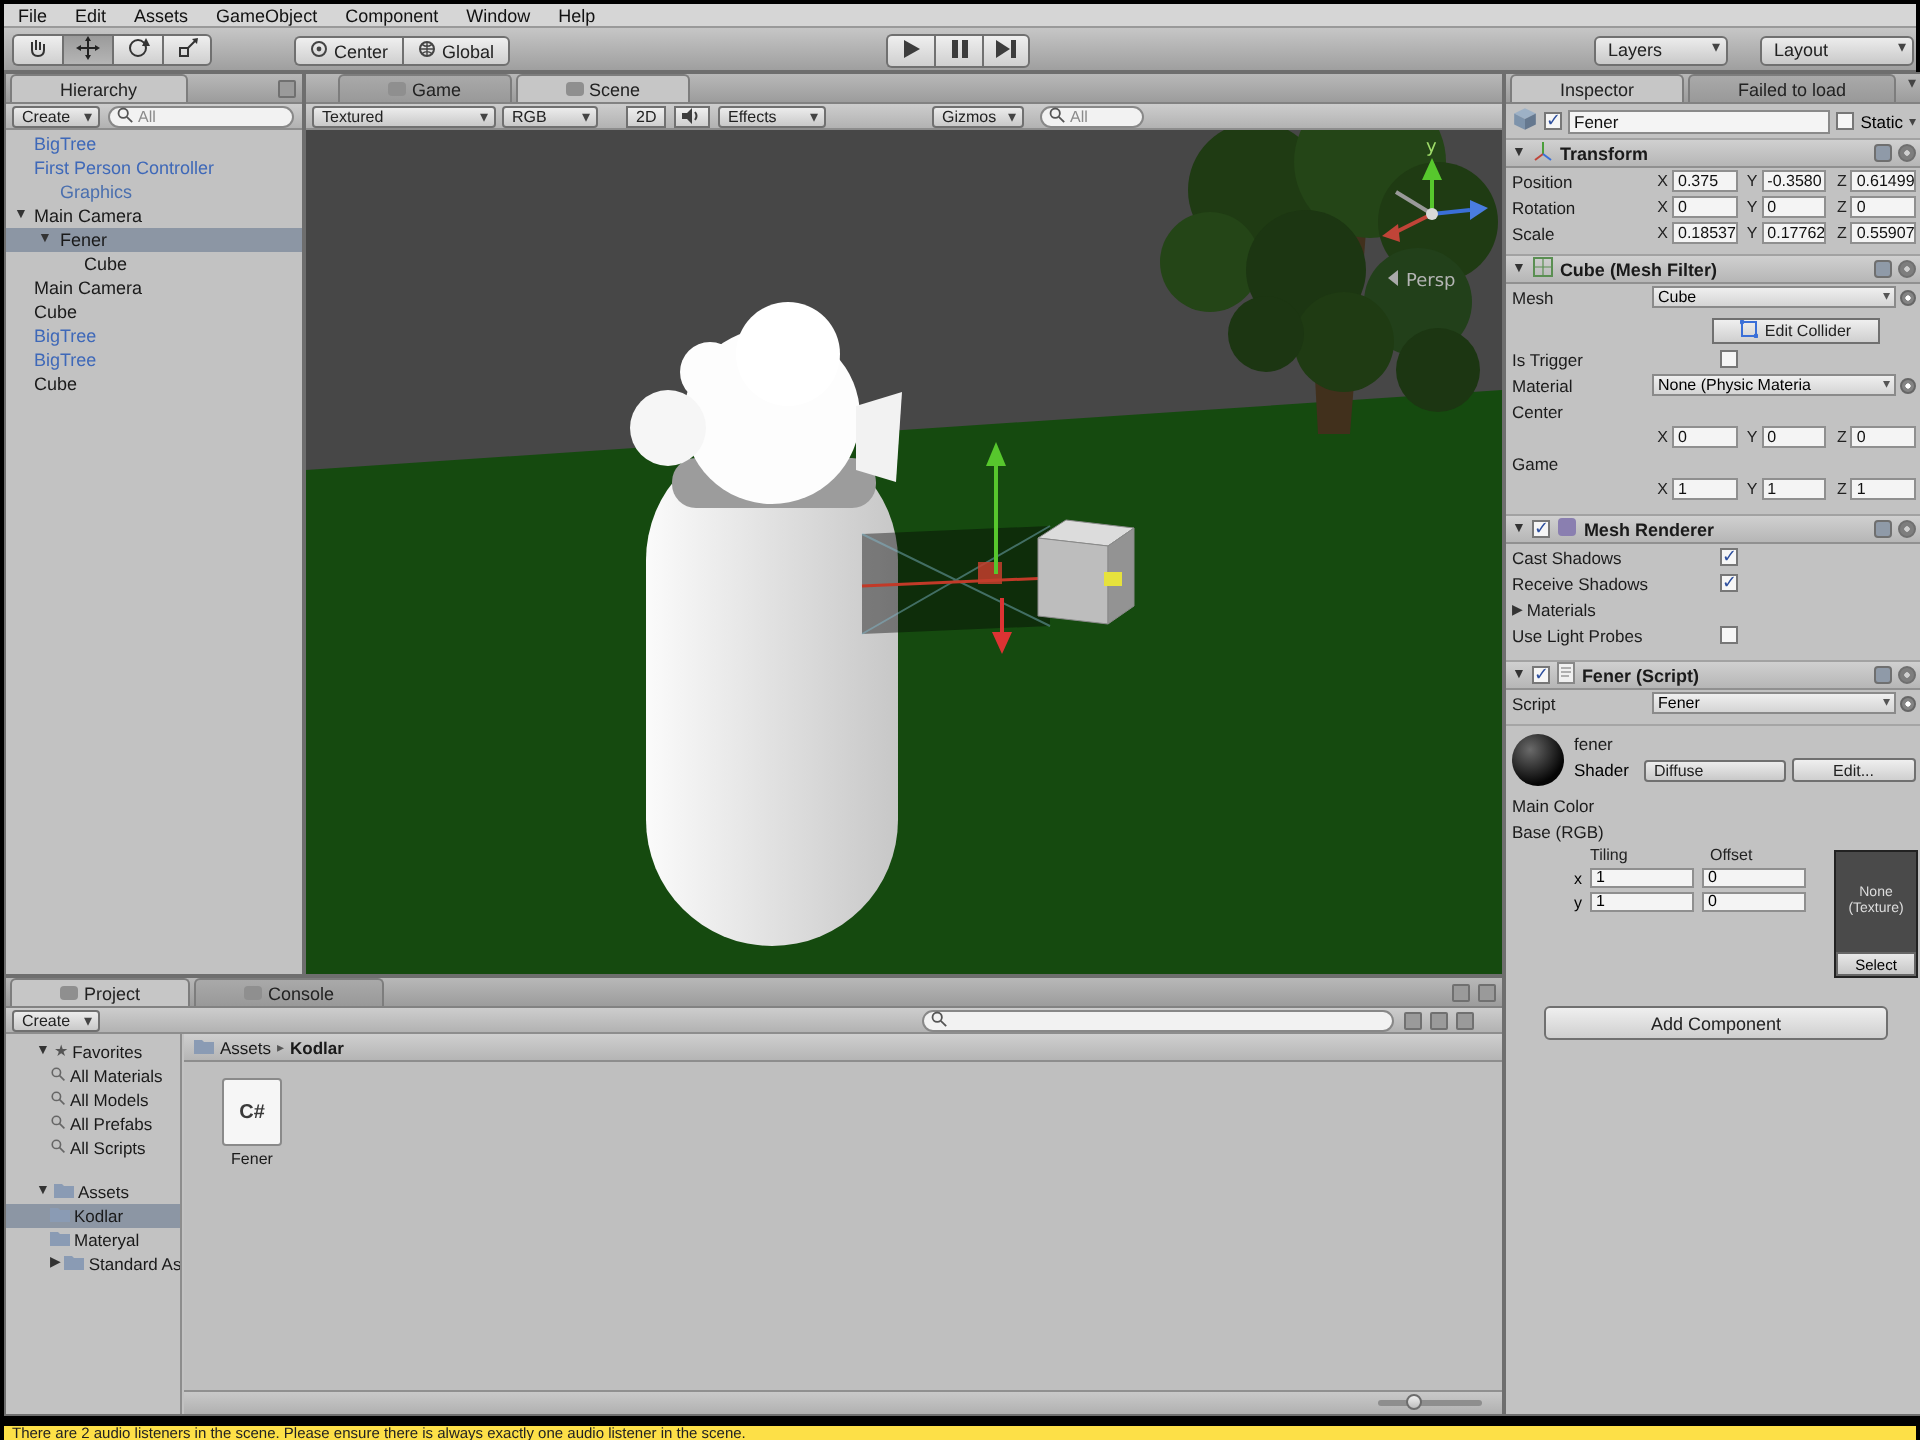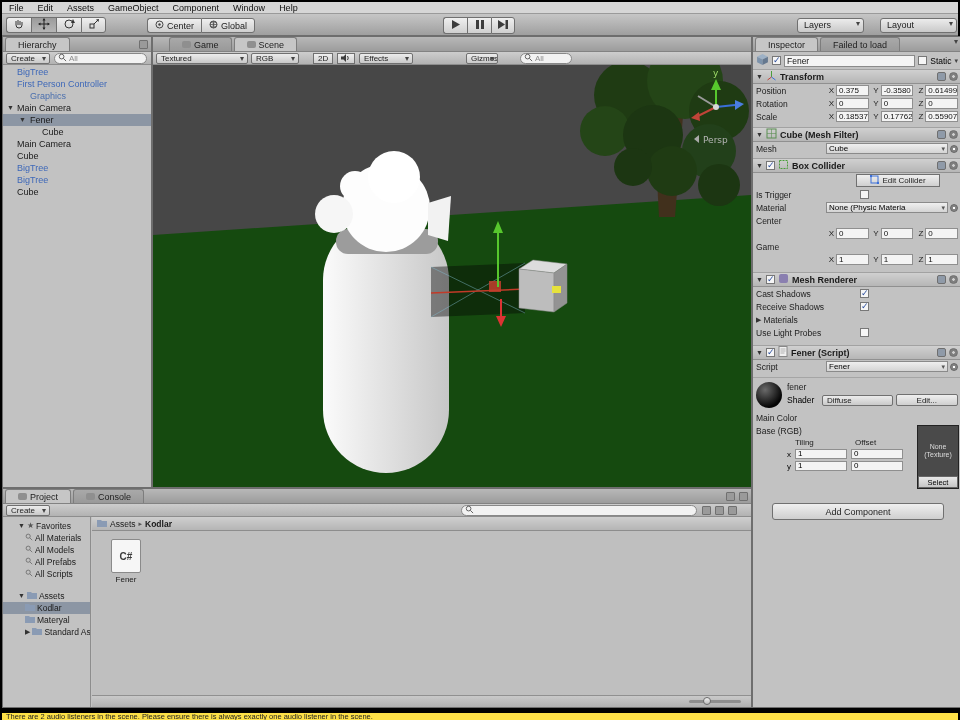--- a/index.html
+++ b/index.html
@@ -24,21 +24,21 @@
 .playgrp .btn{width:24px;height:17px;border-right-width:0;}
 .playgrp .btn:first-child{border-radius:3px 0 0 3px;}
 .playgrp .btn:last-child{border-right-width:1px;border-radius:0 3px 3px 0;}
 .dd{background:linear-gradient(#ececec,#c9c9c9);border:1px solid #707070;border-radius:3px;font-size:9px;color:#222;position:relative;padding:1px 14px 1px 6px;white-space:nowrap;overflow:hidden;}
 .dd::after{content:"▾";position:absolute;right:3px;top:0;font-size:8px;color:#444;}
 .dd-layers{position:absolute;left:795px;top:4px;width:67px;height:15px;}
 .dd-layout{position:absolute;left:878px;top:4px;width:77px;height:15px;}
 
 .panel{position:absolute;background:#c2c2c2;border:1px solid #6e6e6e;}
 .ptabbar{height:15px;background:linear-gradient(#b8b8b8,#9c9c9c);border-bottom:1px solid #828282;display:flex;align-items:flex-end;position:relative;}
-.ptab{height:14px;padding:0 12px;font-size:9px;line-height:14px;color:#222;background:linear-gradient(#a9a9a9,#999);border:1px solid #7d7d7d;border-bottom:none;border-radius:3px 3px 0 0;margin-left:2px;display:flex;align-items:center;gap:3px;}
+.ptab{height:14px;padding:0 24px;font-size:9px;line-height:14px;color:#222;background:linear-gradient(#a9a9a9,#999);border:1px solid #7d7d7d;border-bottom:none;border-radius:3px 3px 0 0;margin-left:2px;display:flex;align-items:center;gap:3px;}
 .ptab.on{background:#c6c6c6;}
 .minibar{height:13px;background:linear-gradient(#cdcdcd,#b2b2b2);border-bottom:1px solid #8d8d8d;position:relative;font-size:9px;}
 .dd.small{position:absolute;top:1px;height:11px;padding:0 12px 0 4px;font-size:8px;line-height:10px;border-radius:2px;}
 .srch{position:absolute;top:1px;height:11px;background:#f2f2f2;border:1px solid #888;border-radius:6px;display:flex;align-items:center;padding:0 3px;gap:2px;}
 .srch input{border:none;background:transparent;font-size:8px;width:100%;outline:none;color:#333;}
 .srch input::placeholder{color:#8b8b8b;}
 
 #hier{left:0;top:34px;width:150px;height:452px;}
 .hlist{position:absolute;top:29px;left:0;right:0;bottom:0;}
 .hitem{position:relative;height:12px;line-height:12px;font-size:9px;color:#1a1a1a;padding-left:14px;white-space:nowrap;overflow:hidden;cursor:default;}
@@ -250,21 +250,21 @@
       <div class="btn" style="position:absolute;left:160px;top:1px;height:11px;padding:0 4px;font-size:8px;">
           <span>2D</span>
         </div>
       <div class="btn" style="position:absolute;left:184px;top:1px;height:11px;width:18px;">
           <span><svg width="10" height="8" viewBox="0 0 10 8">
               <polygon points="0,2.5 2.5,2.5 5,0 5,8 2.5,5.5 0,5.5" fill="#3c3c3c"></polygon>
               <path d="M6.5 2q1.5 2 0 4" stroke="#3c3c3c" fill="none"></path>
             </svg></span>
         </div>
       <div class="dd small" style="left:206px;width:54px;"><span>Effects</span></div>
-      <div class="dd small" style="left:313px;width:32px;"><span>Gizmos</span></div>
+      <div class="dd small" style="left:313px;width:46px;"><span>Gizmos</span></div>
       <div class="srch" style="left:367px;width:52px;">
         <span><svg width="9" height="9" viewBox="0 0 10 10">
               <circle cx="4" cy="4" r="2.6" fill="none" stroke="#555"></circle>
               <path d="M6 6l3 3" stroke="#555"></path>
             </svg></span>
         <input placeholder="All" style="">
       </div>
     </div>
     <svg id="viewport" viewBox="0 0 598 422">
       <rect width="598" height="422" fill="#474747"></rect>
@@ -414,32 +414,20 @@
           <span class="micon gear"></span>
         </span>
     </div>
     <div class="irow">
       <span class="ilabel">Mesh</span>
       <div class="ddfld"><span>Cube</span></div>
       <span class="picker"></span>
     </div>
     <div class="spc3"></div>
 
-    <div class="comp-head">
-      <span class="fold" style="position:static;">▼</span>
-      <span class="cb on"></span>
-      <span><svg width="11" height="11" viewBox="0 0 11 11">
-            <rect x="1.5" y="1.5" width="8" height="8" fill="none" stroke="#4a9e3a" stroke-dasharray="2 1"></rect>
-          </svg></span>
-      <span>Box Collider</span>
-      <span class="hicons">
-          <span class="micon"></span>
-          <span class="micon gear"></span>
-        </span>
-    </div>
     <div class="irow" style="height:15px;">
       <div class="btn ecbtn">
         <span><svg width="9" height="9" viewBox="0 0 9 9">
               <rect x="1" y="1" width="7" height="7" fill="none" stroke="#3a6fd8"></rect>
               <circle cx="1" cy="1" r="1.2" fill="#3a6fd8"></circle>
               <circle cx="8" cy="8" r="1.2" fill="#3a6fd8"></circle>
             </svg></span>
         <span style="font-size:8px;">Edit Collider</span>
       </div>
     </div>

